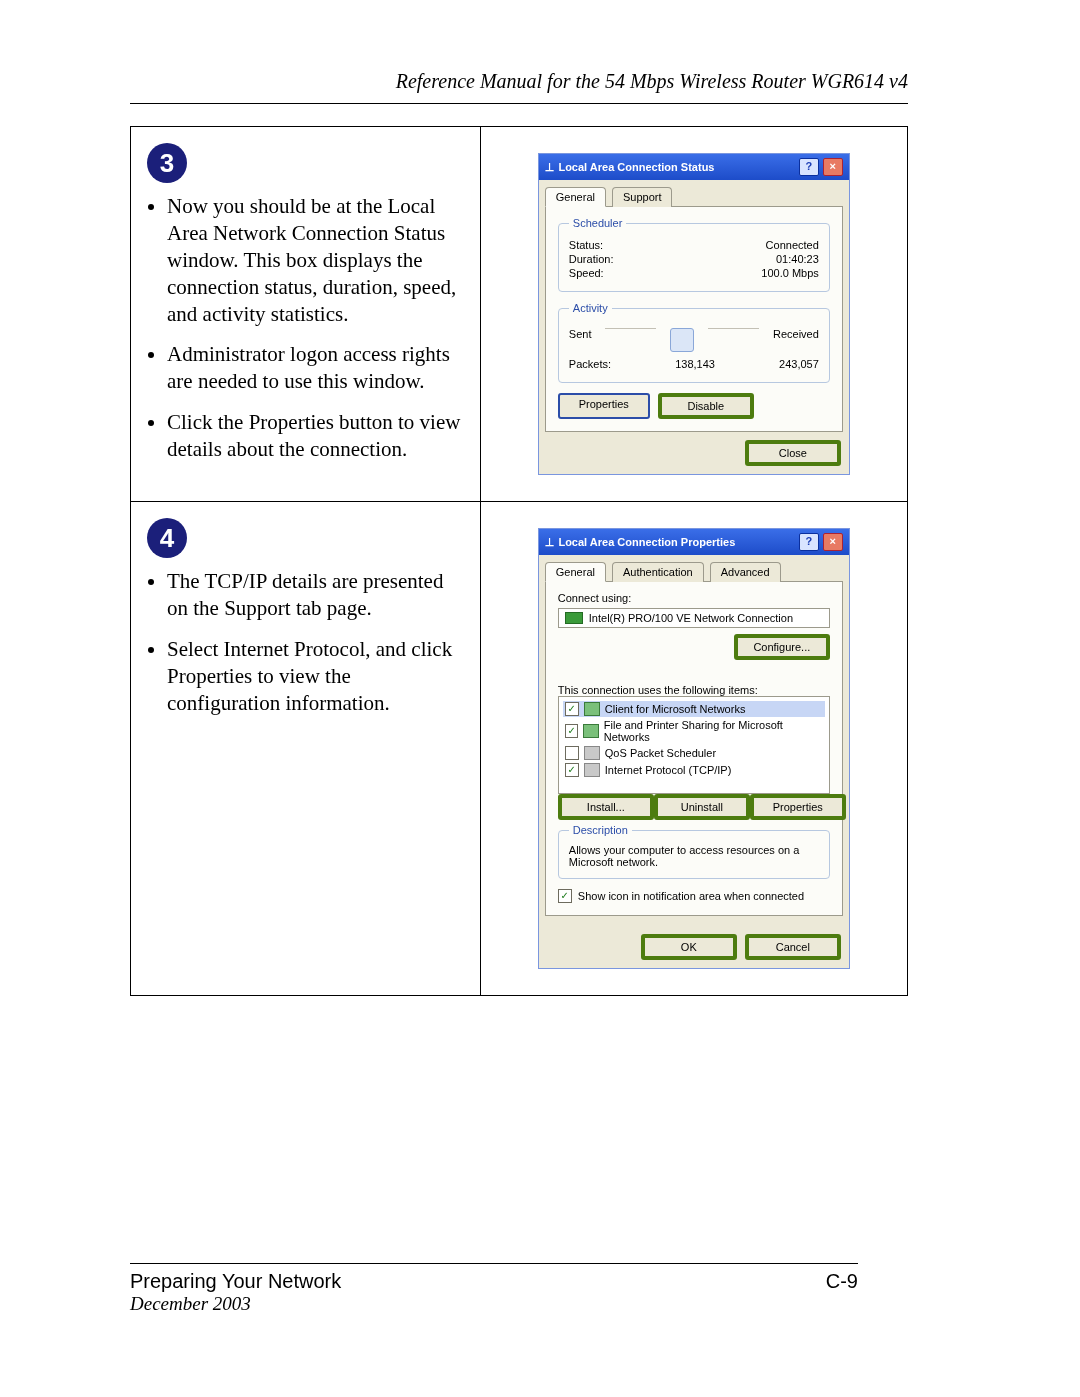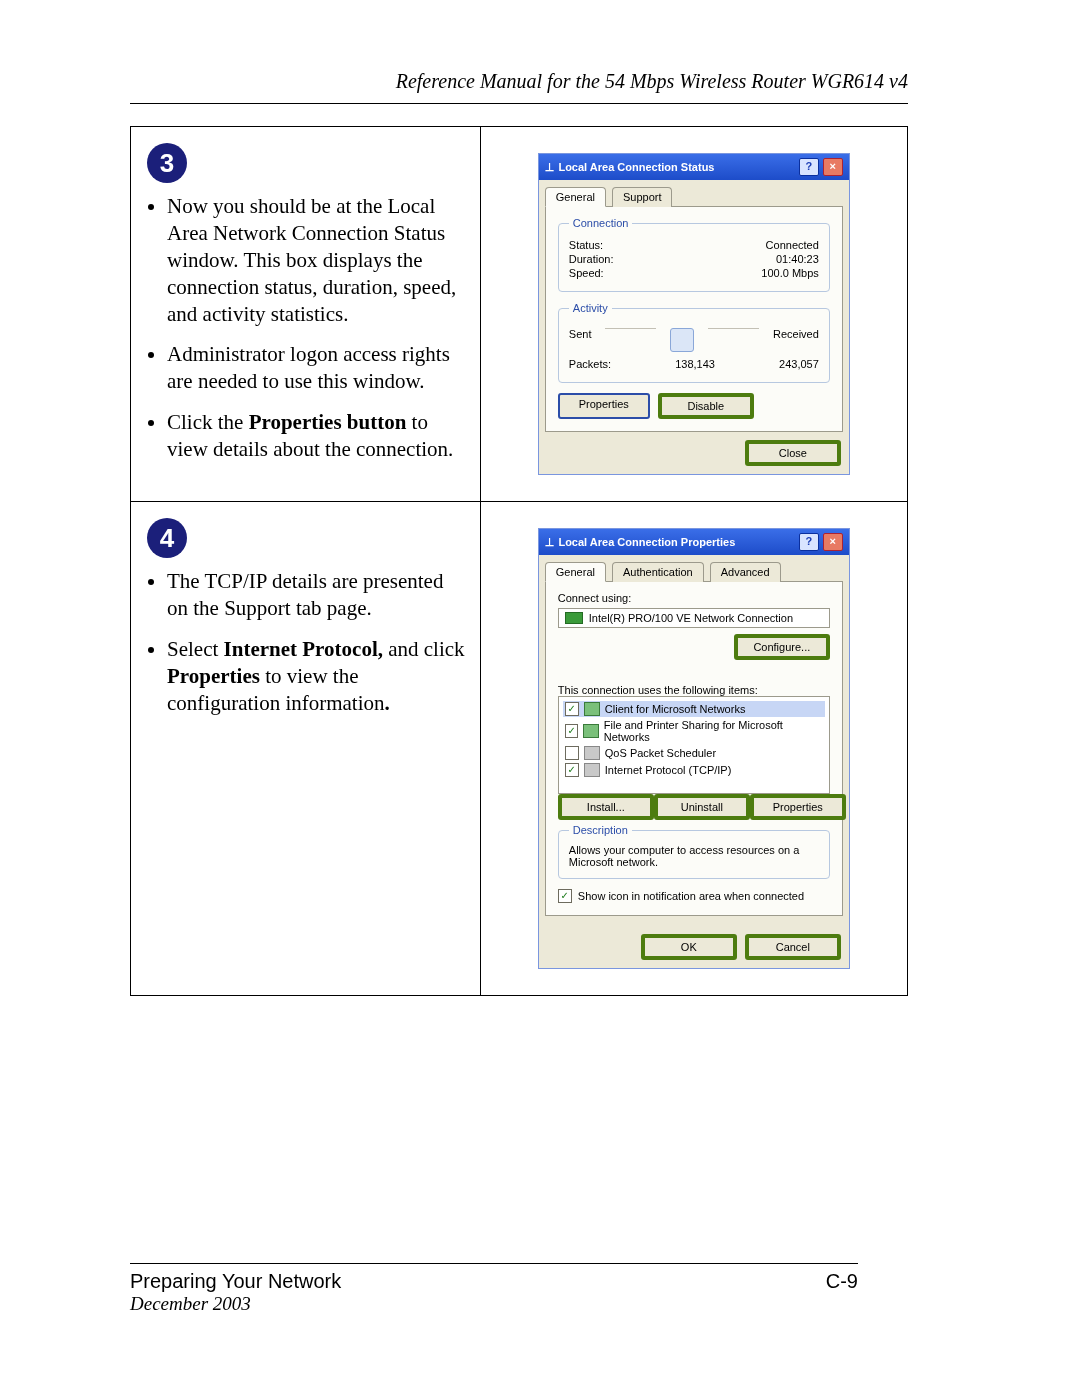--- a/index.html
+++ b/index.html
@@ -6,21 +6,21 @@
   .page{width:988px;height:1397px;position:relative;box-sizing:border-box;padding:70px 80px 60px 130px}
   .header{font-style:italic;font-size:20px;text-align:right;padding-bottom:6px}
   .hr{border:none;border-top:1.5px solid #000;margin:4px 0 22px 0}
   .grid{border:1px solid #000;border-collapse:collapse;width:100%}
   .grid td{border:1px solid #000;vertical-align:top;padding:14px 14px 20px 14px;box-sizing:border-box}
   .leftcol{width:45%}
   .rightcol{width:55%;background:#fff}
   .stepnum{width:40px;height:40px;border-radius:50%;background:#1b1f7a;color:#fff;font:bold 26px/40px Arial,sans-serif;text-align:center;margin:2px 0 10px 2px}
   ul.txt{margin:0 0 0 22px;padding:0}
   ul.txt li{font-size:21px;line-height:1.28;margin-bottom:14px}
-  .b{font-weight:bold}
+  .b{font-weight:normal}
   
   .dlg{width:100%;max-width:310px;margin:12px auto 6px auto;font:11px Tahoma,Arial,sans-serif;color:#000;background:#ece9d8;border:1px solid #7a96df}
   .titlebar{background:linear-gradient(#3a6ee8,#1d4cc9);color:#fff;font-weight:bold;padding:4px 6px;display:flex;align-items:center;gap:4px}
   .titlebar .spacer{flex:1}
   .tb-btn{width:18px;height:16px;background:#d9e4ff;border:1px solid #0a2f9e;color:#1b3db5;font:bold 11px/14px Arial,sans-serif;text-align:center;border-radius:2px}
   .tb-close{background:#e87a63;color:#fff;border-color:#a23;}
   .tabs{display:flex;padding:6px 6px 0 6px;gap:4px}
   .tab{background:#ece9d8;border:1px solid #9c9a8c;border-bottom:none;padding:3px 10px;border-radius:4px 4px 0 0;position:relative;top:1px;margin-right:2px}
   .tab.sel{background:#fcfcf8;border-bottom:1px solid #fcfcf8;z-index:2}
   .tabbody{margin:0 6px 8px 6px;border:1px solid #9c9a8c;background:#fcfcf8;padding:10px 12px 12px 12px}
@@ -83,21 +83,21 @@
             <span class="spacer"></span>
             <span class="tb-btn">?</span>
             <span class="tb-btn tb-close">×</span>
           </div>
           <div class="tabs">
             <div class="tab sel">General</div>
             <div class="tab">Support</div>
           </div>
           <div class="tabbody">
             <fieldset>
-              <legend>Connection</legend>
+              <legend>Scheduler</legend>
               <div class="row">
                     <span>Status:</span>
                     <span>Connected</span>
                   </div>
               <div class="row">
                     <span>Duration:</span>
                     <span>01:40:23</span>
                   </div>
               <div class="row">
                     <span>Speed:</span>

